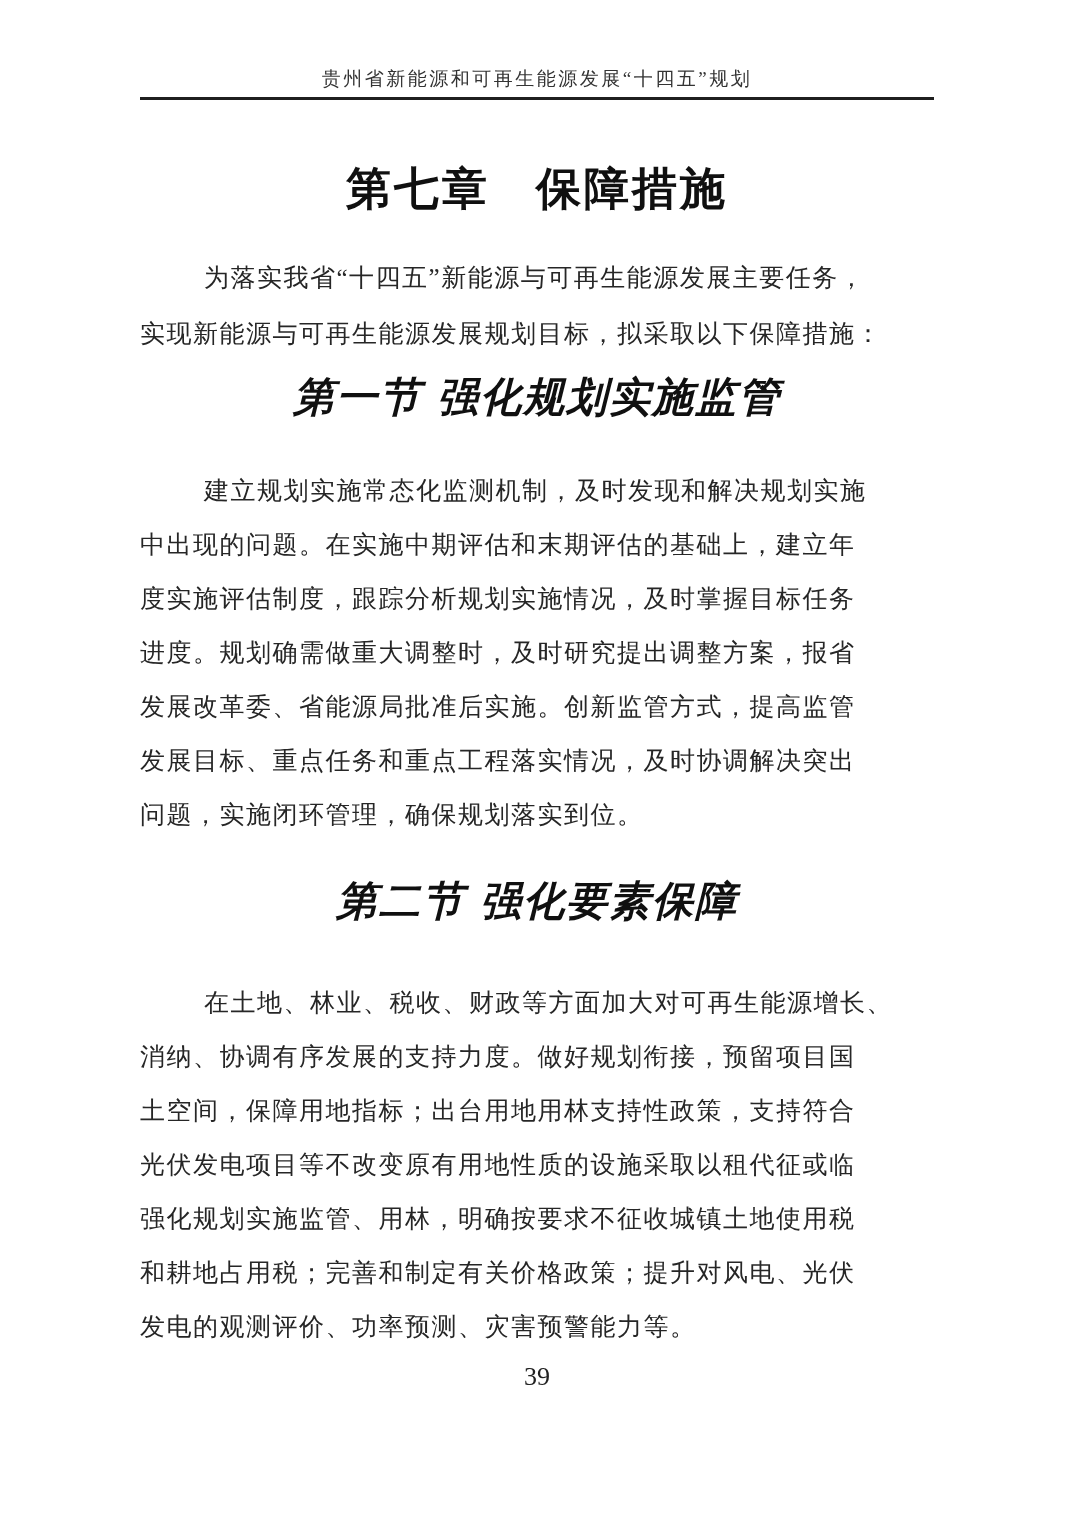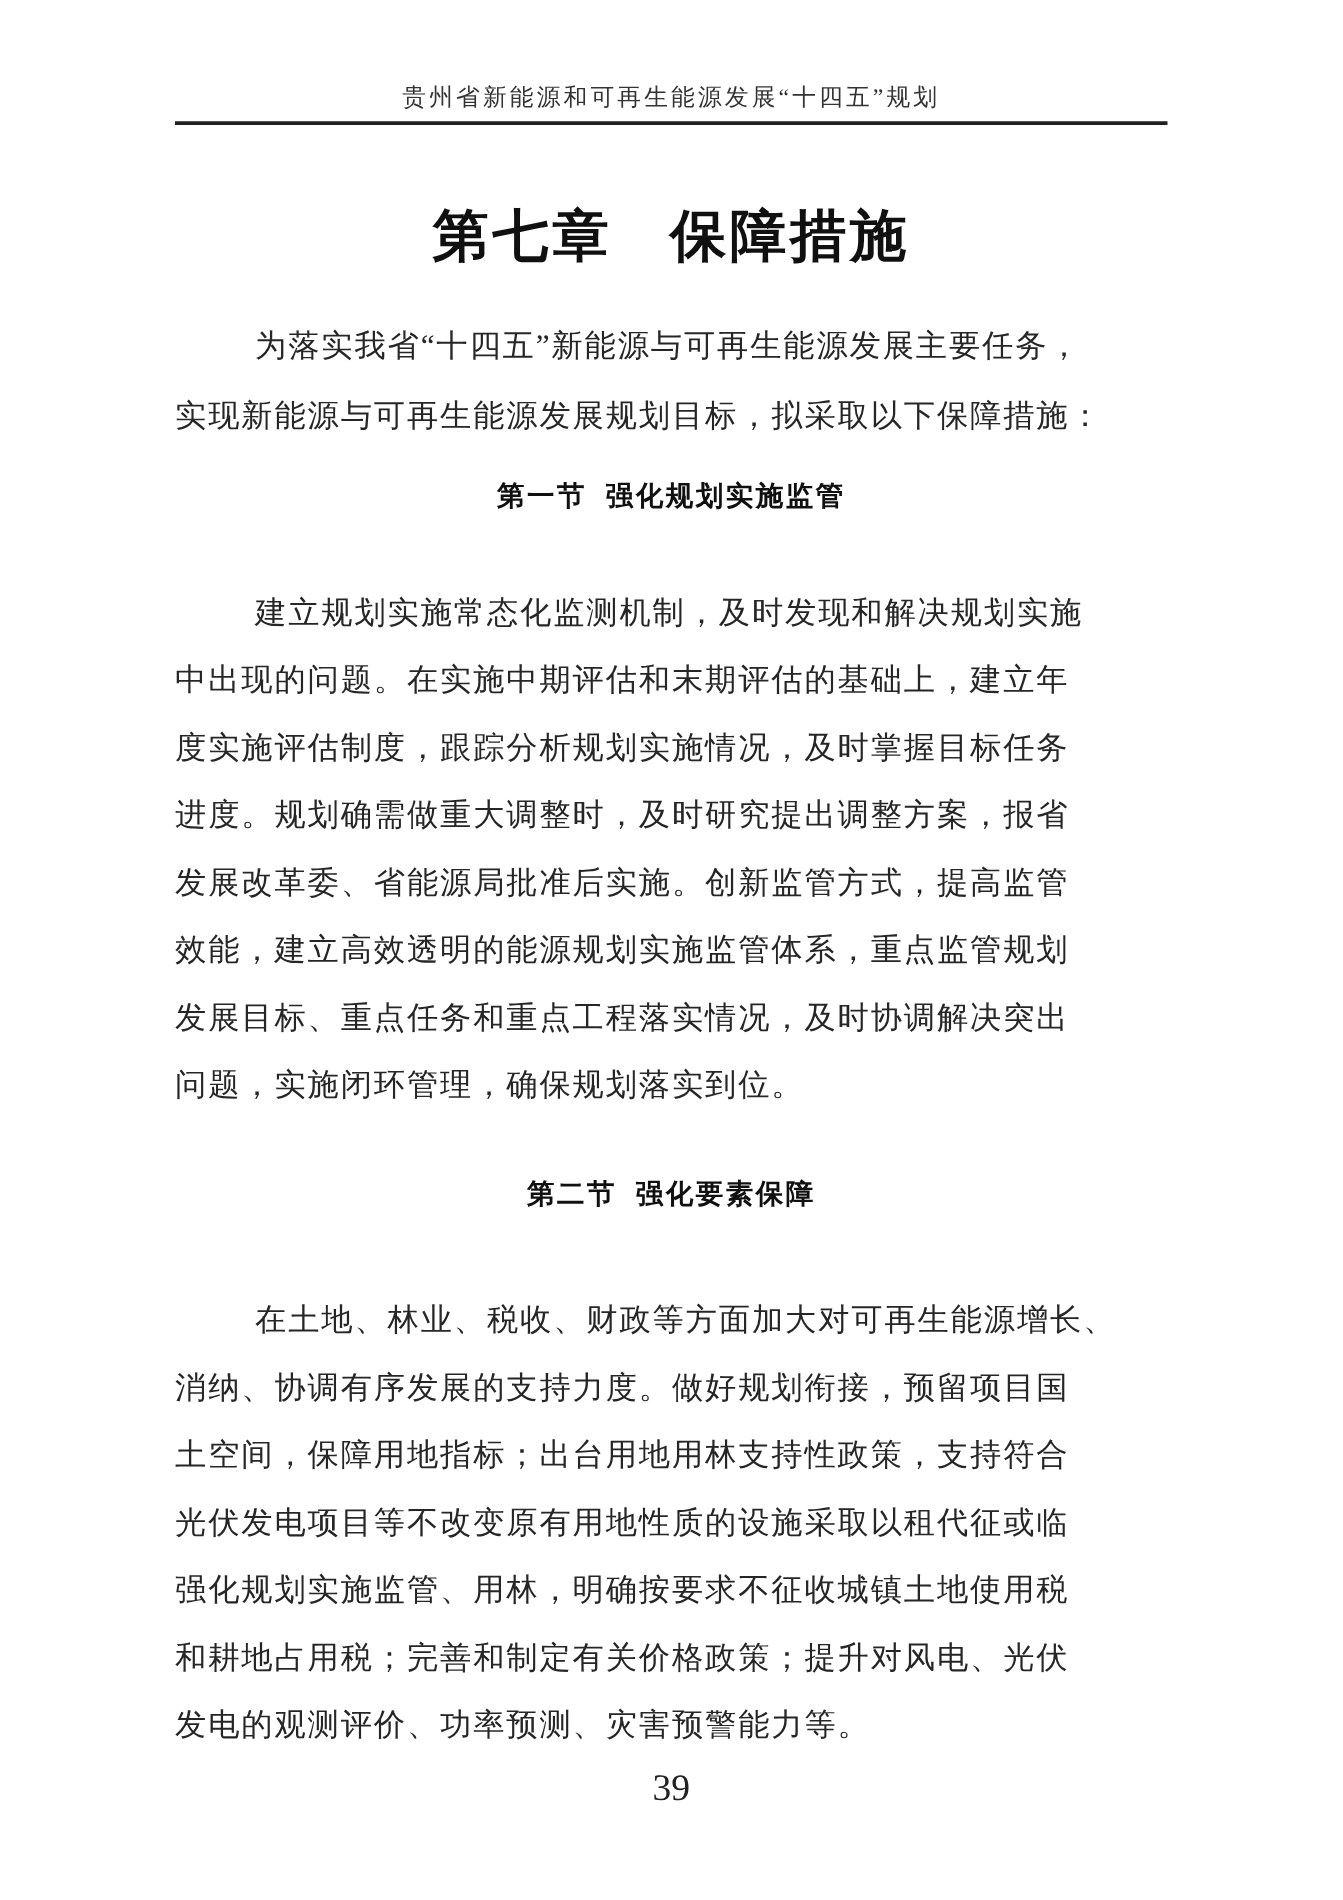--- a/index.html
+++ b/index.html
@@ -65,39 +65,40 @@
     color: #262626;
   }
   .body-para .para-line {
     line-height: 54px;
   }
   .indent {
     padding-left: 64px;
   }
   .section-heading {
     text-align: center;
-    font-size: 22px;
+    font-size: 41px;
     line-height: 46px;
     font-weight: bold;
     letter-spacing: 2px;
     color: #101010;
     white-space: nowrap;
+    font-style: italic;
   }
   .heading-gap {
     display: inline-block;
     width: 15px;
   }
   .sec1-heading { margin-top: 12px; }
   .sec1-para    { margin-top: 44px; }
   .sec2-heading { margin-top: 36px; }
   .sec2-para    { margin-top: 52px; }
   .page-number {
     margin-top: 8px;
     text-align: center;
-    font-size: 30px;
+    font-size: 26px;
     line-height: 30px;
     color: #222222;
   }
 </style>
 </head>
 <body>
 
 <div class="page">
 
   <div class="running-header">贵州省新能源和可再生能源发展“十四五”规划</div>
@@ -118,21 +119,20 @@
     <div class="section-heading sec1-heading">
       <span>第一节</span><span class="heading-gap"></span><span>强化规划实施监管</span>
     </div>
 
     <div class="body-para sec1-para">
       <div class="para-line indent">建立规划实施常态化监测机制，及时发现和解决规划实施</div>
       <div class="para-line">中出现的问题。在实施中期评估和末期评估的基础上，建立年</div>
       <div class="para-line">度实施评估制度，跟踪分析规划实施情况，及时掌握目标任务</div>
       <div class="para-line">进度。规划确需做重大调整时，及时研究提出调整方案，报省</div>
       <div class="para-line">发展改革委、省能源局批准后实施。创新监管方式，提高监管</div>
-      <div class="para-line">效能，建立高效透明的能源规划实施监管体系，重点监管规划</div>
       <div class="para-line">发展目标、重点任务和重点工程落实情况，及时协调解决突出</div>
       <div class="para-line">问题，实施闭环管理，确保规划落实到位。</div>
     </div>
 
     <div class="section-heading sec2-heading">
       <span>第二节</span><span class="heading-gap"></span><span>强化要素保障</span>
     </div>
 
     <div class="body-para sec2-para">
       <div class="para-line indent">在土地、林业、税收、财政等方面加大对可再生能源增长、</div>

